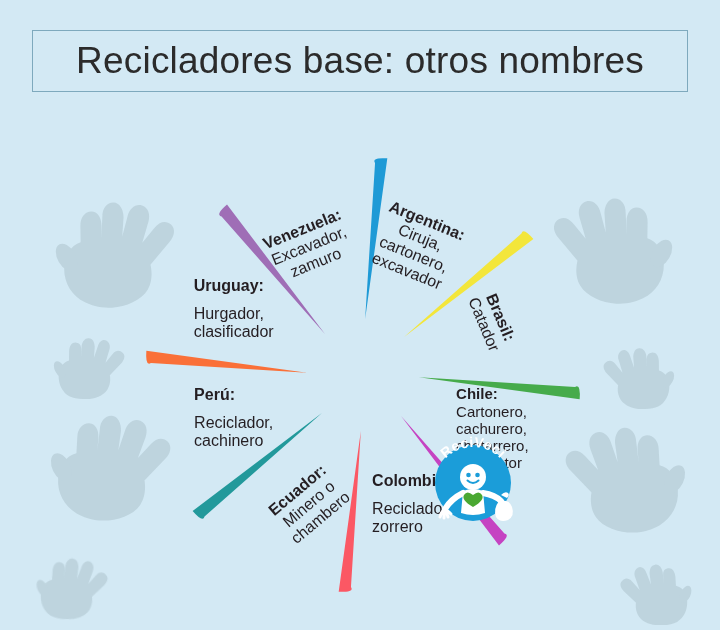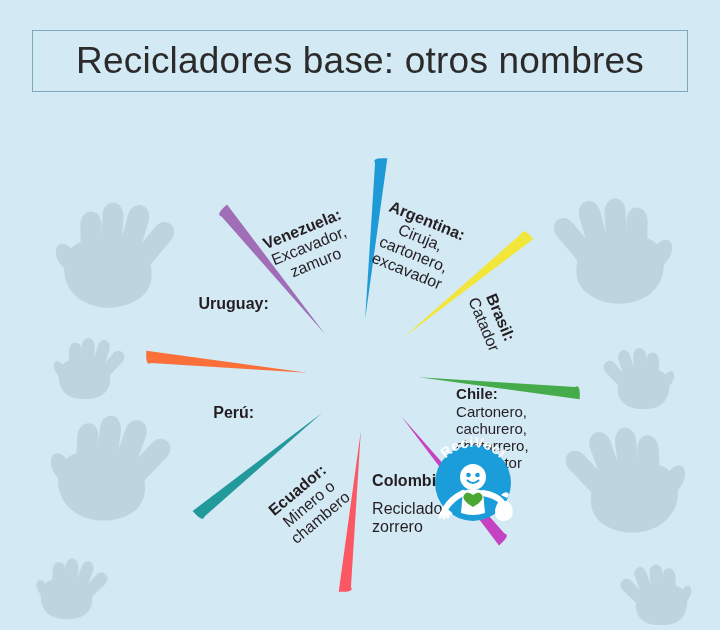--- a/index.html
+++ b/index.html
@@ -94,22 +94,24 @@
 excavador</span></div>
         <div class="seg-label" style="left: 382.343px; top: 213.424px; transform: translate(-50%, -50%) rotate(67deg); font-size: 16px; text-align: center;"><b>Brasil:</b><span class="body">Catador</span></div>
         <div class="seg-label" style="left: 382.343px; top: 320.576px; transform: translate(-50%, -50%) rotate(0deg); font-size: 15px; text-align: left;"><b style="margin-bottom: 2px;">Chile:</b><span class="body">Cartonero,
 cachurero,
 chatarrero,
 recolector</span></div>
         <div class="seg-label" style="left: 306.576px; top: 396.343px; transform: translate(-50%, -50%) rotate(0deg); font-size: 16px; text-align: left;"><b style="margin-bottom: 10px;">Colombia:</b><span class="body">Reciclador o
 zorrero</span></div>
         <div class="seg-label" style="left: 199.424px; top: 396.343px; transform: translate(-50%, -50%) rotate(-40deg); font-size: 16px; text-align: center;"><b>Ecuador:</b><span class="body">Minero o
 chambero</span></div>
-        <div class="seg-label" style="left: 123.657px; top: 310px; transform: translate(-50%, -50%) rotate(0deg); font-size: 16px; text-align: left;"><b style="margin-bottom: 10px;">Perú:</b></div>
-        <div class="seg-label" style="left: 123.657px; top: 201px; transform: translate(-50%, -50%) rotate(0deg); font-size: 16px; text-align: left;"><b style="margin-bottom: 10px;">Uruguay:</b></div>
+        <div class="seg-label" style="left: 123.657px; top: 310px; transform: translate(-50%, -50%) rotate(0deg); font-size: 16px; text-align: left;"><b style="margin-bottom: 10px;">Perú:</b><span class="body">Reciclador,
+cachinero</span></div>
+        <div class="seg-label" style="left: 123.657px; top: 201px; transform: translate(-50%, -50%) rotate(0deg); font-size: 16px; text-align: left;"><b style="margin-bottom: 10px;">Uruguay:</b><span class="body">Hurgador,
+clasificador</span></div>
         <div class="seg-label" style="left: 199.424px; top: 137.657px; transform: translate(-50%, -50%) rotate(-22deg); font-size: 16px; text-align: center;"><b>Venezuela:</b><span class="body">Excavador,
 zamuro</span></div>
       </div>
 
     <svg class="logo" viewBox="0 0 100 100">
       <defs>
         <path id="arcpath" d="M 12 52 A 38 38 0 0 1 88 52" fill="none"></path>
       </defs>
       <circle cx="50" cy="50" r="38" fill="#1b9dd9"></circle>
       <text font-size="14" font-weight="bold" fill="#ffffff" letter-spacing="0.5">

